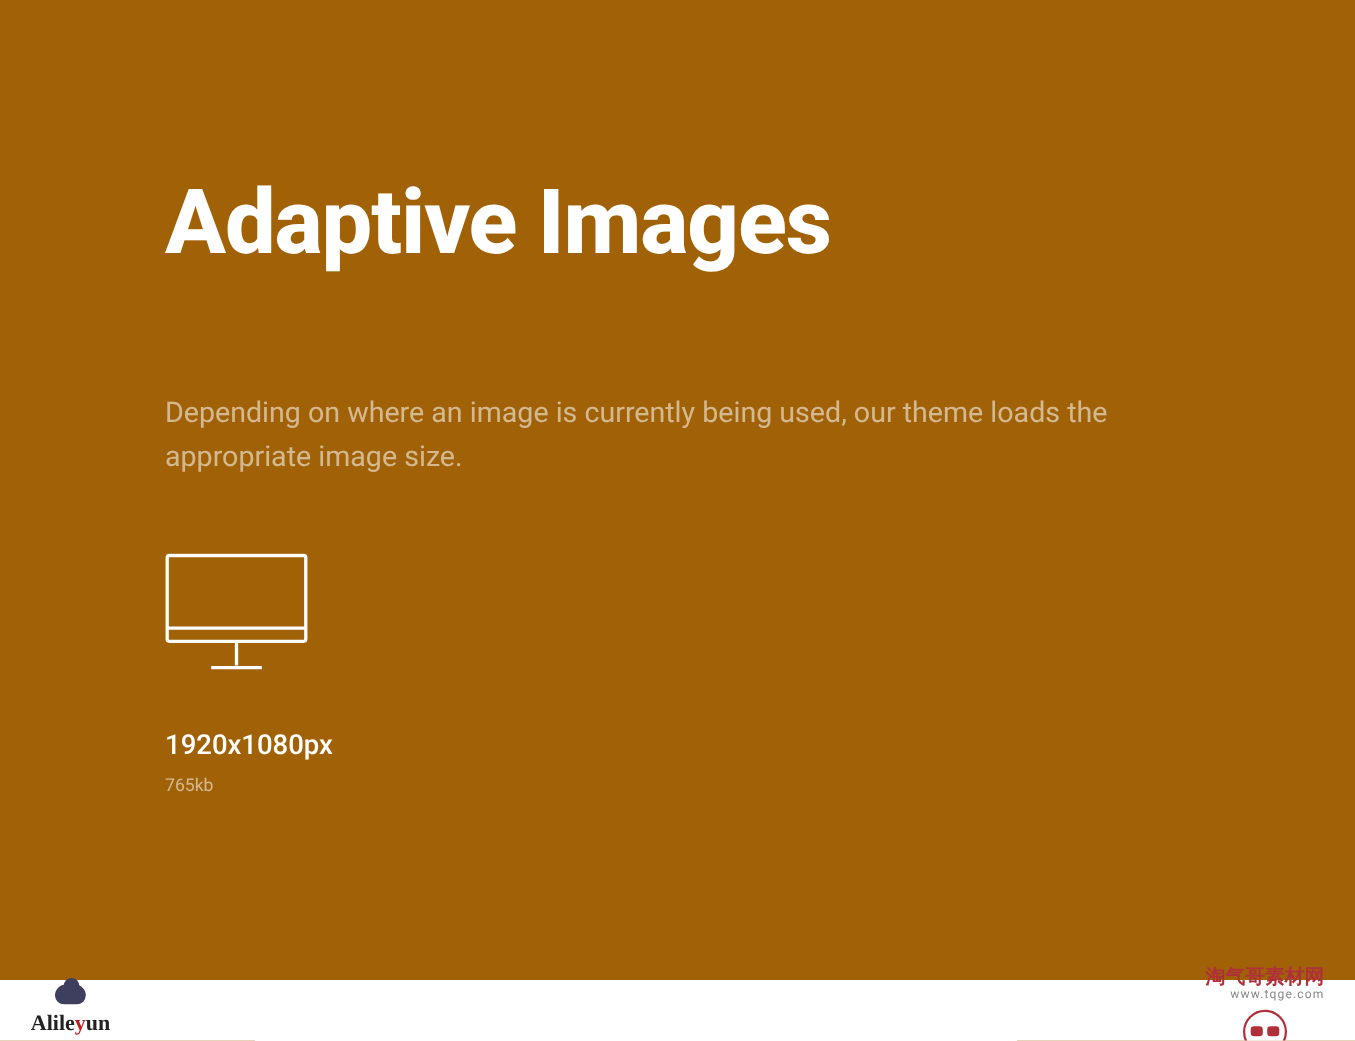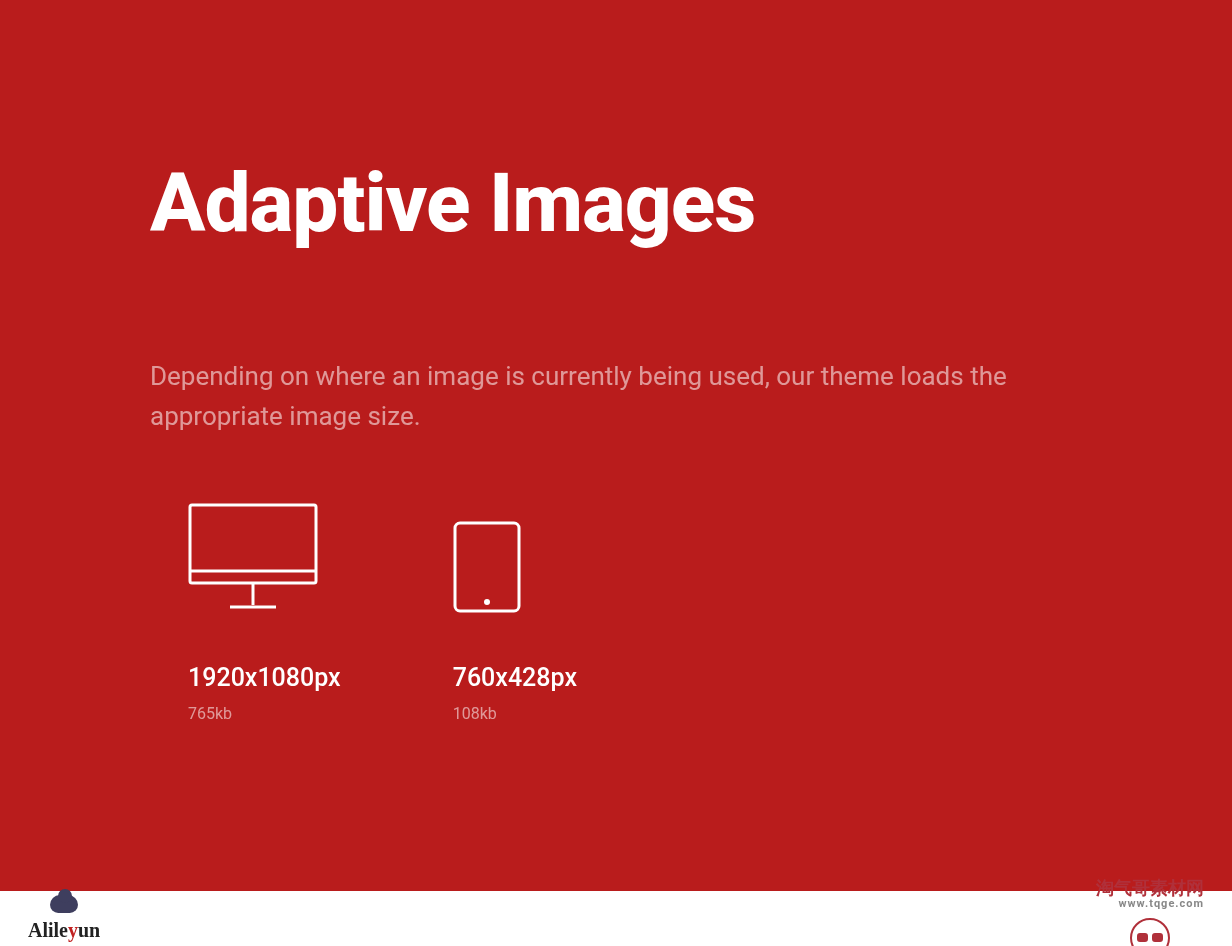--- a/index.html
+++ b/index.html
@@ -9,21 +9,21 @@
     }
     body {
       font-family: -apple-system, BlinkMacSystemFont, "Segoe UI", Roboto, Helvetica, Arial, sans-serif;
       width: 1232px;
       height: 946px;
       overflow: hidden;
       display: flex;
       flex-direction: column;
     }
     .main {
-      background: #b91c1c;
+      background: #a16207;
       flex: 1;
       padding: 160px 150px 44px 150px;
       color: #fff;
     }
     .title {
       font-size: 82px;
       font-weight: 800;
       letter-spacing: -1px;
       margin-bottom: 110px;
       line-height: 1.05;
@@ -31,22 +31,21 @@
     .subtitle {
       font-size: 26px;
       font-weight: 400;
       line-height: 1.55;
       color: rgba(255,255,255,0.55);
       margin-bottom: 61px;
       max-width: 920px;
     }
     .devices {
       display: flex;
-      gap: 112px;
-      margin-left: 38px;
+      gap: 60px;
     }
     .device {
       display: flex;
       flex-direction: column;
     }
     .icon-wrap {
       height: 115px;
       display: flex;
       align-items: flex-end;
       margin-bottom: 50px;
@@ -117,21 +116,20 @@
     .rtext-top {
       font-size: 18px;
       font-weight: bold;
       color: #b0303a;
       font-family: "SimHei", sans-serif;
     }
     .rtext-bot {
       font-size: 11px;
       color: #888;
       letter-spacing: 1px;
-      font-weight: bold;
     }
     .face {
       width: 40px;
       height: 40px;
       border: 2px solid #b0303a;
       border-radius: 50%;
       position: relative;
       background: #fff;
     }
     .glasses {
@@ -167,30 +165,20 @@
           <line x1="2" y1="68" x2="128" y2="68"></line>
           <line x1="65" y1="80" x2="65" y2="102"></line>
           <line x1="42" y1="104" x2="88" y2="104"></line>
         </svg>
       </div>
       <div class="res">1920x1080px</div>
       <div class="size">765kb</div>
     </div>
 
 
-    <div class="device">
-      <div class="icon-wrap">
-        <svg width="68" height="92" viewBox="0 0 68 92" fill="none" stroke="#fff" stroke-width="3">
-          <rect x="2" y="2" width="64" height="88" rx="5"></rect>
-          <circle cx="34" cy="81" r="3" fill="#fff" stroke="none"></circle>
-        </svg>
-      </div>
-      <div class="res">760x428px</div>
-      <div class="size">108kb</div>
-    </div>
 
 
   </div>
 </div>
 
 <div class="footer">
   <div class="logo-left">
     <span class="cloud"></span>
     <span class="brand">Alile<span class="y">y</span>un</span>
   </div>

